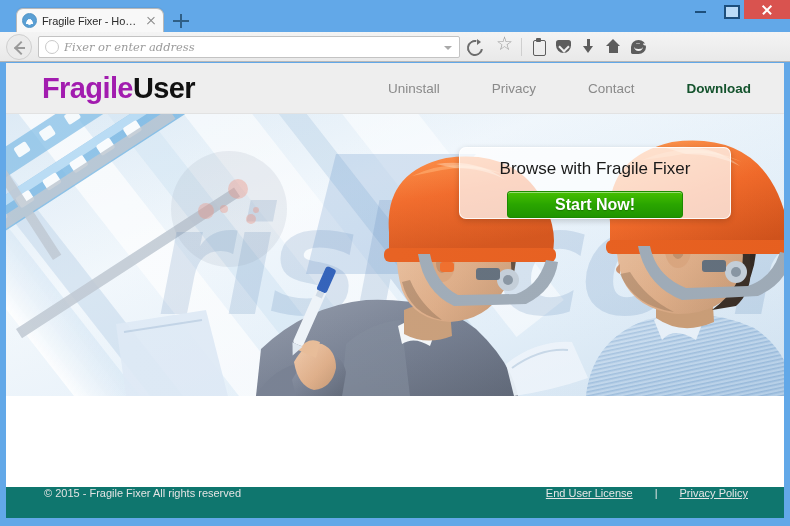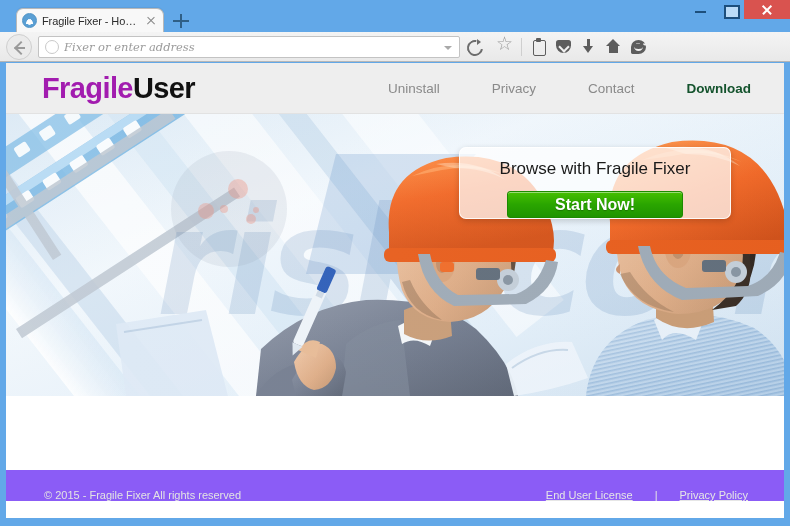--- a/index.html
+++ b/index.html
@@ -339,24 +339,24 @@
     display: flex; align-items: center; justify-content: center;
     cursor: pointer;
     text-shadow: 0 1px 1px rgba(0,0,0,.25);
   }
 
   
   .body-area { height: 91px; background: #ffffff; }
 
   
   .site-footer {
-    position: absolute; left: 0; bottom: 17px;
+    position: absolute; left: 0; bottom: 0;
     width: 778px; height: 31px;
-    background: #8b5cf6;
-    display: flex; align-items: flex-end;
+    background: #0f766e;
+    display: flex; align-items: flex-start;
   }
   .footer-copy {
     margin-left: 38px;
     font-size: 11px; color: #e3e3e3;
     white-space: nowrap;
   }
   .footer-links {
     margin-left: auto; margin-right: 36px;
     display: flex; align-items: center; gap: 22px;
     font-size: 11px; color: #e6e6e6;

